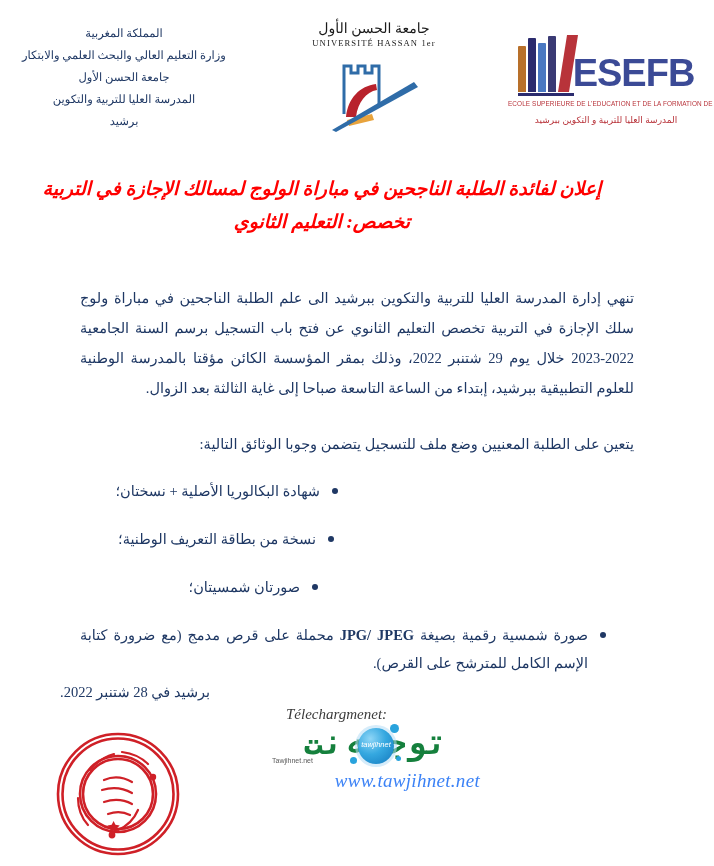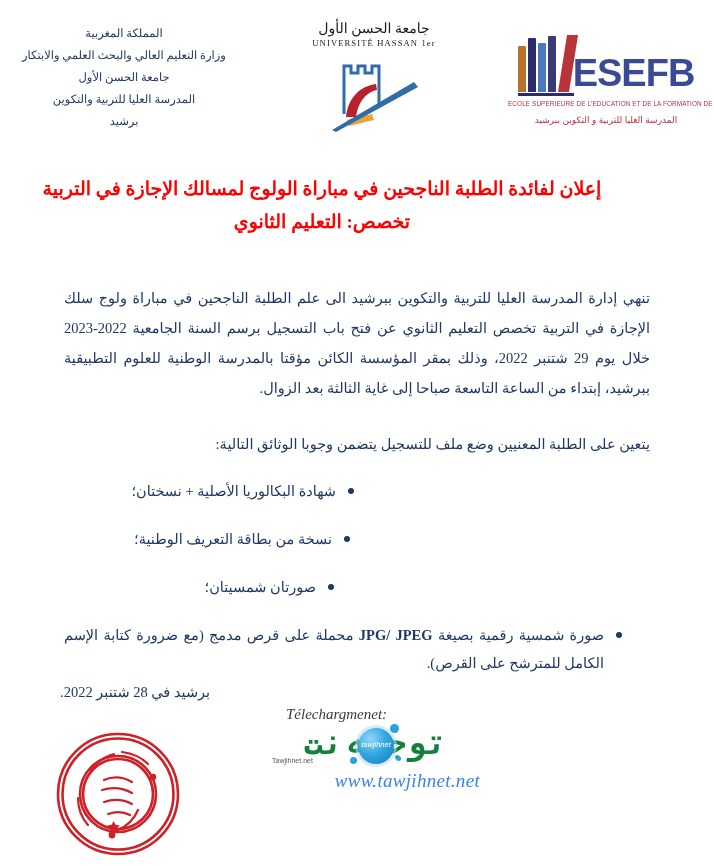--- a/index.html
+++ b/index.html
@@ -135,35 +135,36 @@
 
   
   .title {
     position: absolute;
     top: 172px; left: 0;
     width: 644px;
     text-align: center;
     direction: rtl;
     color: #ff0000;
     font-weight: bold;
+    font-style: italic;
     font-size: 19px;
     line-height: 33px;
     font-family: "Liberation Serif", "DejaVu Serif", serif;
     padding: 0 40px;
     box-sizing: border-box;
   }
   .title-l2 { display: block; }
 
   
   .body-wrap {
     position: absolute;
     top: 268px;
     left: 0;
     width: 714px;
-    padding: 0 64px;
+    padding: 0 80px;
     box-sizing: border-box;
     direction: rtl;
   }
   .para {
     text-align: justify;
     text-align-last: right;
     font-size: 14.5px;
     line-height: 30px;
     color: #1f3864;
   }

